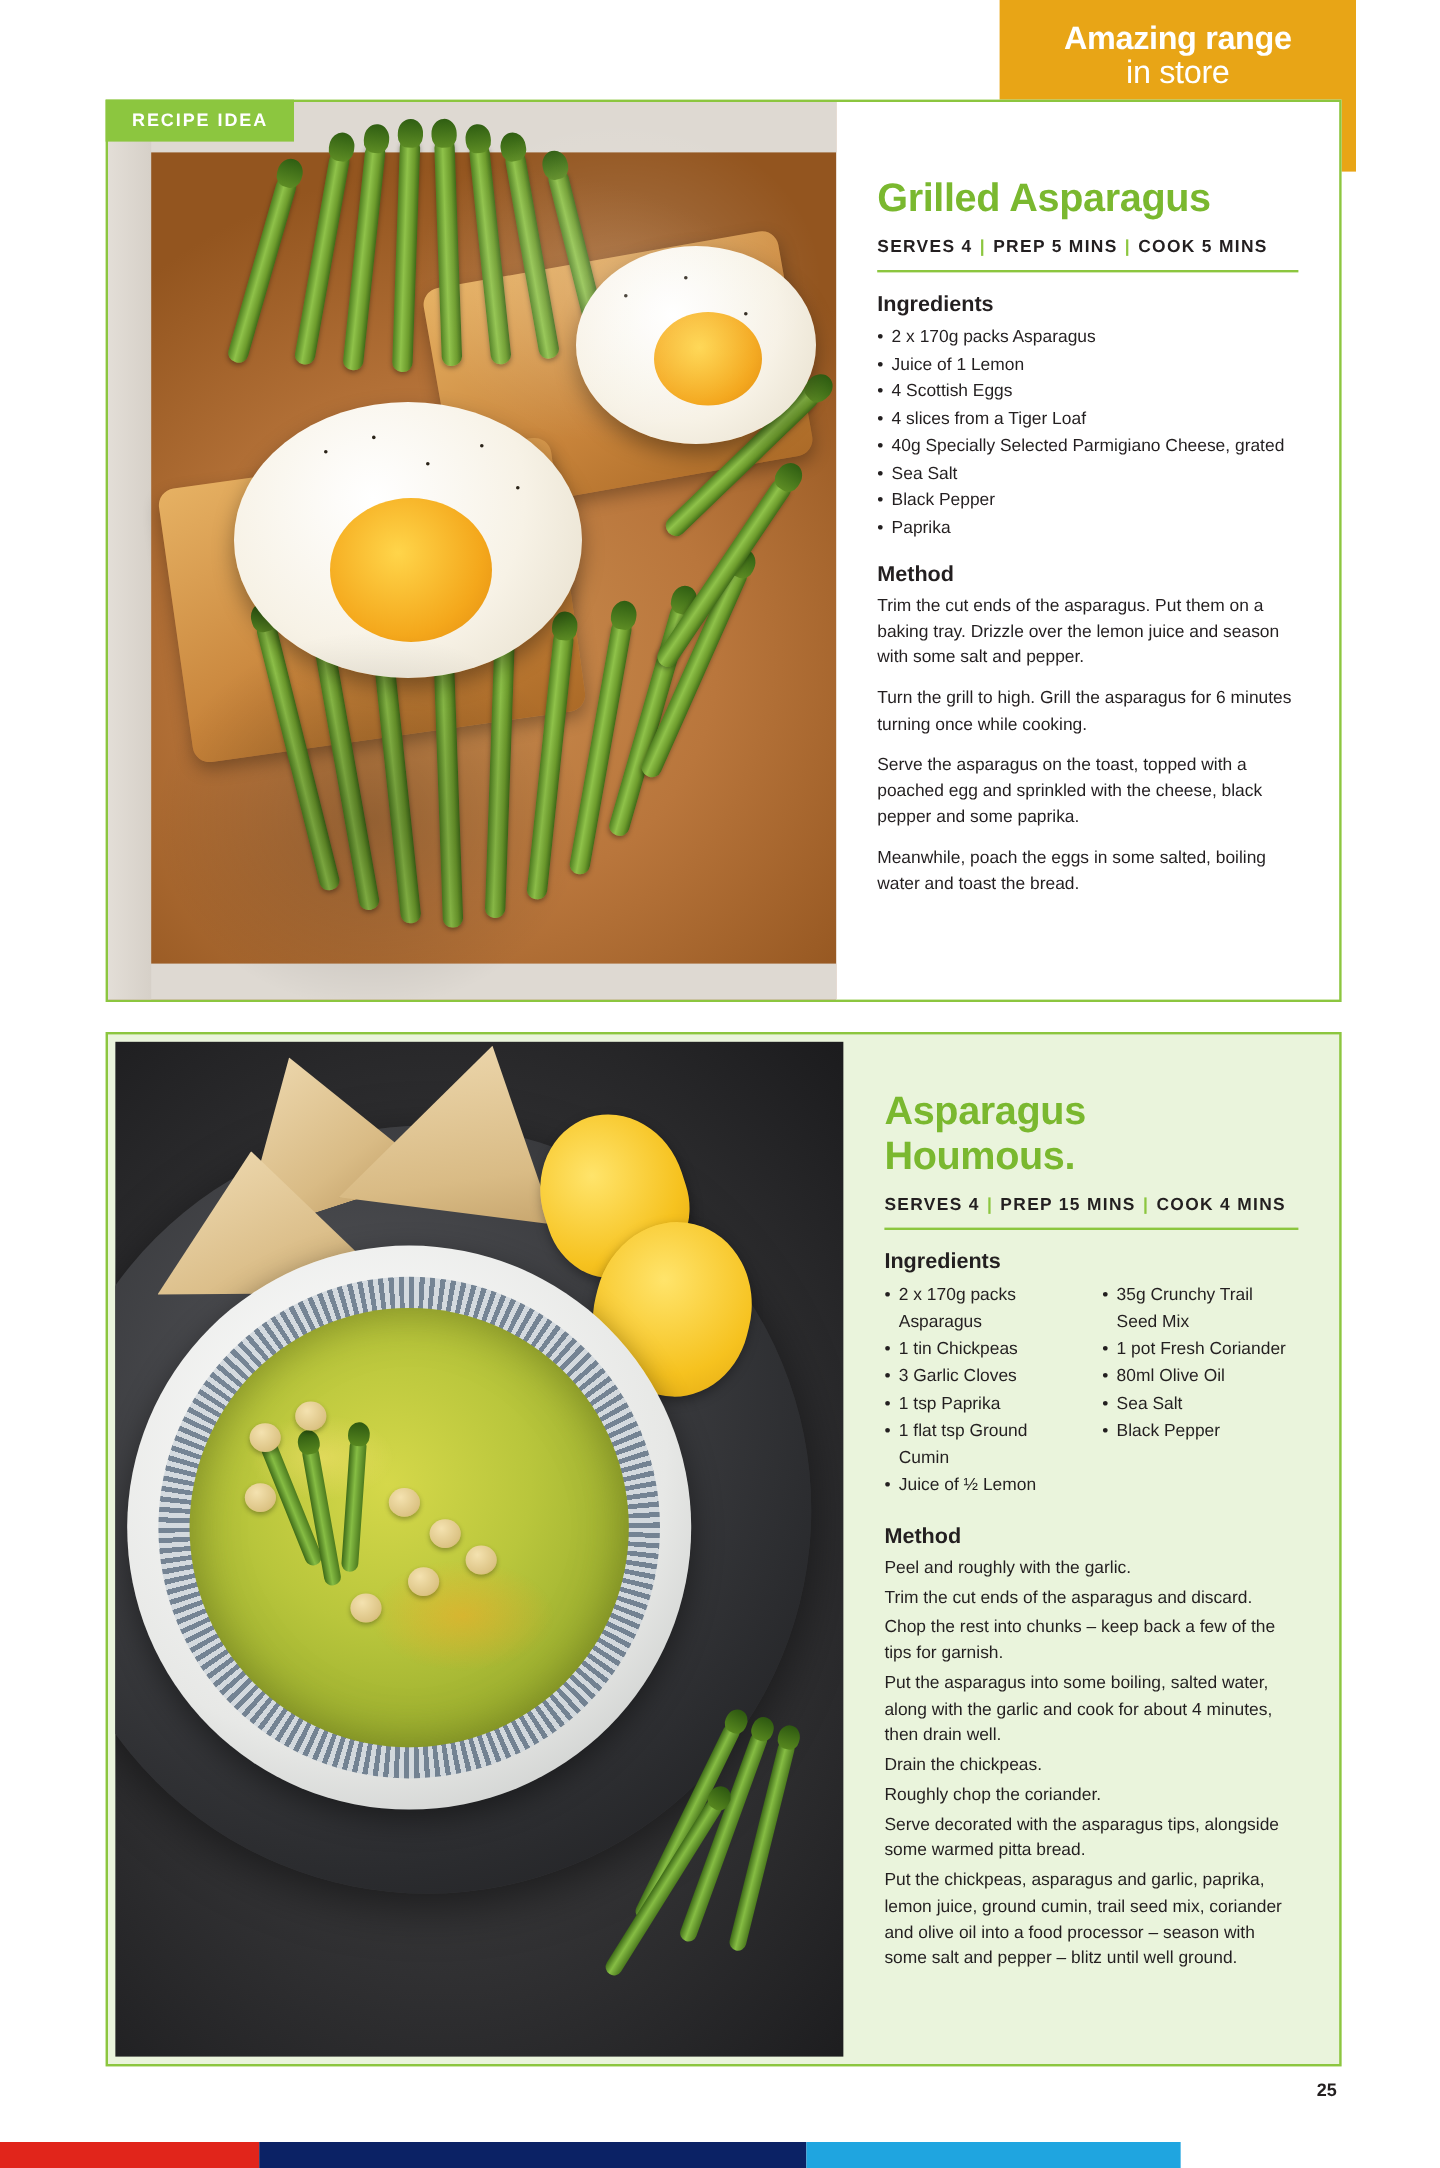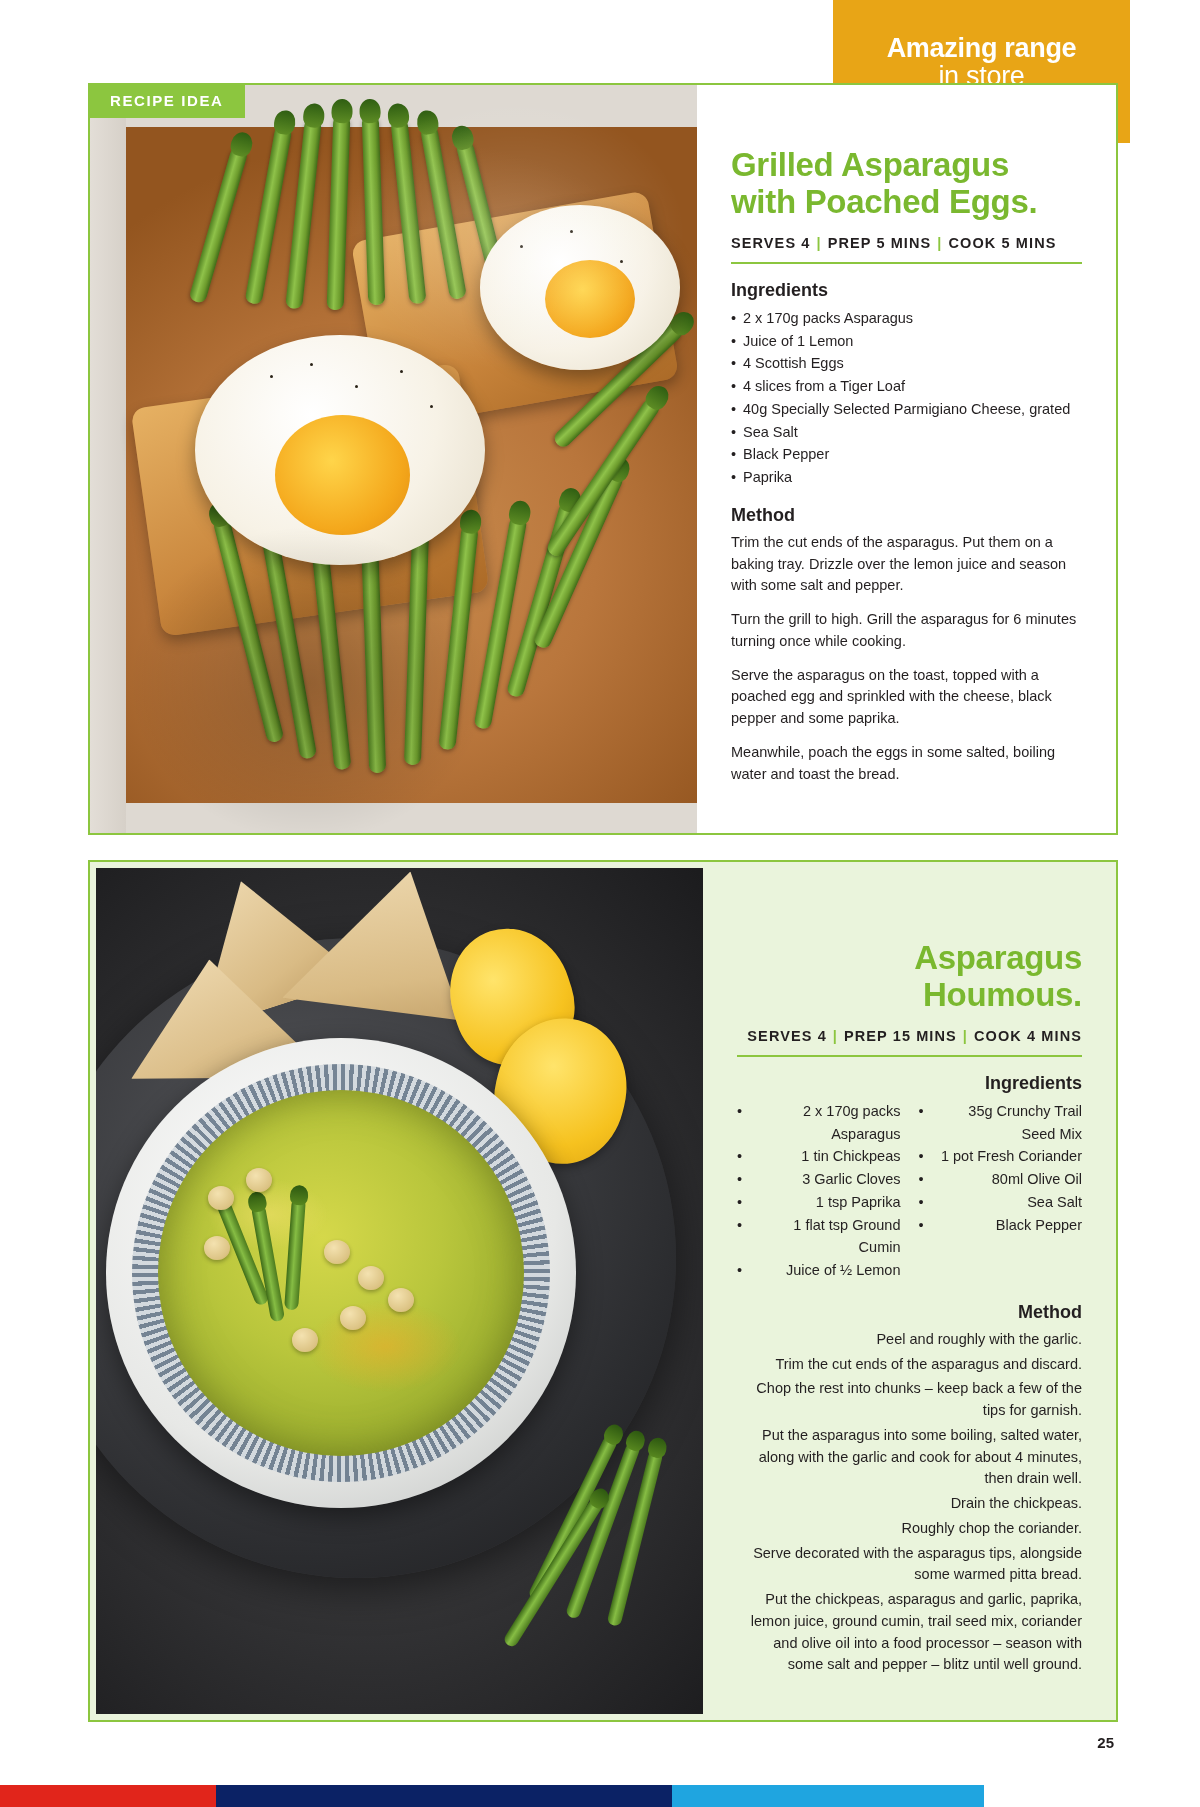--- a/index.html
+++ b/index.html
@@ -23,21 +23,20 @@
     background: #e8a516;
     color: #ffffff;
     text-align: center;
     padding: 18px 16px 14px 16px;
     line-height: 1.05;
   }
   .promo-line1 {
     font-size: 27px;
     font-weight: bold;
     letter-spacing: -0.3px;
-    margin-top: 16px;
   }
   .promo-line2 {
     font-size: 27px;
     font-weight: normal;
     letter-spacing: -0.3px;
   }
   .promo-line3 {
     font-size: 33px;
     font-weight: bold;
     margin-top: 6px;
@@ -72,21 +71,21 @@
     flex: 0 0 auto;
   }
   #card-1 .card-photo { width: 607px; height: 100%; }
   #card-2 .card-photo { width: 607px; height: 100%; margin: 6px 0 6px 6px; height: calc(100% - 12px); }
 
   .card-body {
     flex: 1 1 auto;
     padding: 30px 34px 10px 34px;
   }
   #card-1 .card-body { padding-top: 62px; }
-  #card-2 .card-body { padding-top: 78px; text-align: right; }
+  #card-2 .card-body { padding-top: 46px; }
 
   
   .recipe-tab {
     position: absolute;
     left: 88px;
     top: 83px;
     background: #8cc63f;
     color: #ffffff;
     font-size: 15px;
     font-weight: bold;
@@ -366,21 +365,20 @@
       <div class="pepper" style="left:340px;top:320px;"></div>
       <div class="pepper" style="left:430px;top:160px;"></div>
       <div class="pepper" style="left:480px;top:145px;"></div>
       <div class="pepper" style="left:530px;top:175px;"></div>
     </div>
   </div>
 
   <div class="card-body">
     <h2 class="recipe-title">
       <span>Grilled Asparagus</span><br>
-      <span>with Poached Eggs.</span>
     </h2>
 
     <div class="meta-row">
       <span>SERVES 4</span><span class="meta-sep">|</span><span>PREP 5 MINS</span><span class="meta-sep">|</span><span>COOK 5 MINS</span>
     </div>
 
     <div class="section-head">Ingredients</div>
     <ul class="ing-list">
       <li>2 x 170g packs Asparagus</li>
       <li>Juice of 1 Lemon</li>

